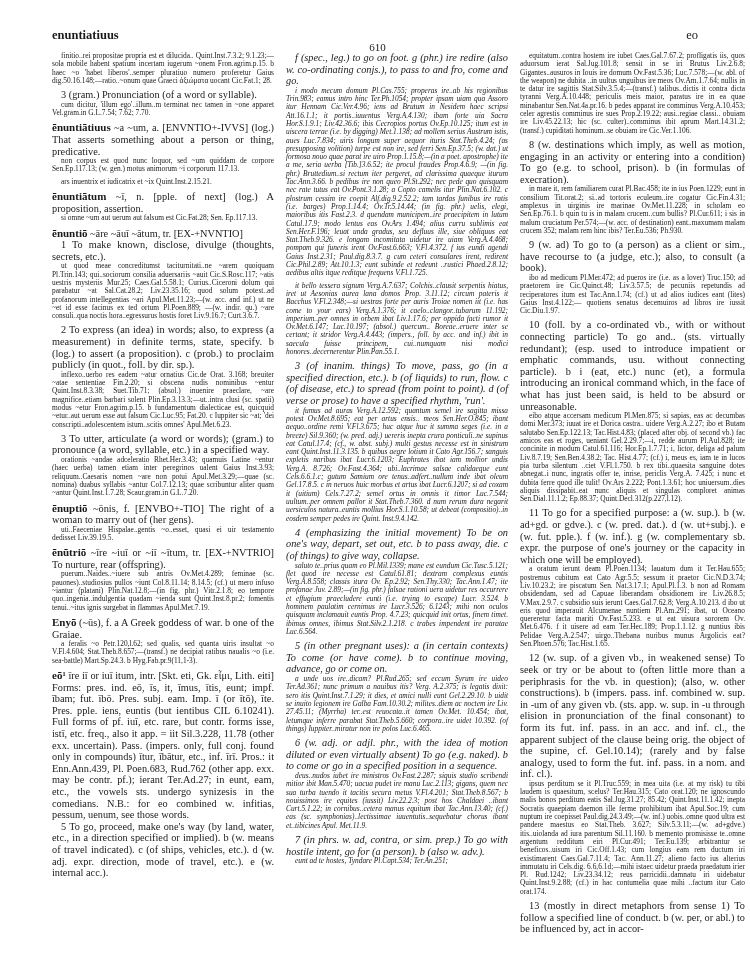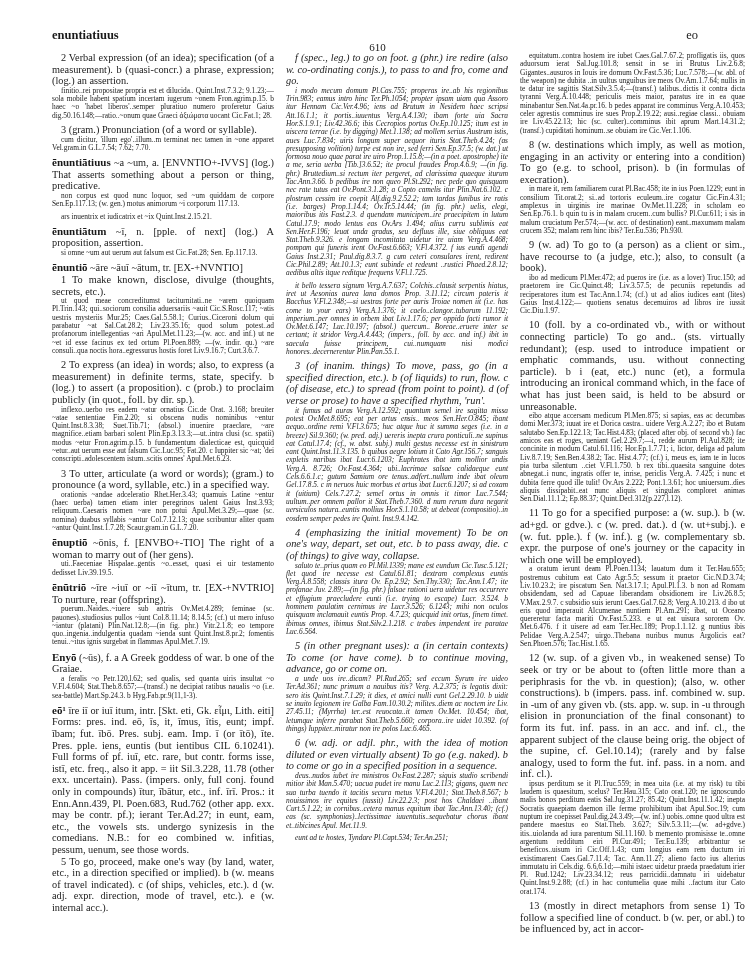--- a/index.html
+++ b/index.html
@@ -24,21 +24,20 @@
 <body>
 
 <div class="page">
   <div class="running-head">
     <span class="rh-left">enuntiatiuus</span>
     <span class="rh-center">610</span>
     <span class="rh-right">eo</span>
   </div>
 
   <div class="col col1">
-      <p class="def indent">2 Verbal expression (of an idea); specification (of a measurement). b (quasi-concr.) a phrase, expression; (log.) an assertion.</p>
       <p class="cit">finitio..rei propositae propria est et dilucida.. Quint.Inst.7.3.2; 9.1.23;—sola mobile habent spatium incertam iugerum ~onem Fron.agrim.p.15.  b haec ~o 'habet liberos'..semper pluratiuo numero proferetur Gaius dig.50.16.148;—ratio..~onum quae Graeci ἀξιώματα uocant Cic.Fat.1; 28.</p>
       <p class="def indent">3 (gram.) Pronunciation (of a word or syllable).</p>
       <p class="cit">cum dicitur, 'illum ego'..illum..m terminat nec tamen in ~one apparet Vel.gram.in G.L.7.54; 7.62; 7.70.</p>
       <p class="def entry"><span class="hw">ēnuntiātiuus</span><span> ~a ~um, a. [ENVNTIO+-IVVS] (log.) That asserts something about a person or thing, predicative.</span></p>
       <p class="cit">non corpus est quod nunc loquor, sed ~um quiddam de corpore Sen.Ep.117.13; (w. gen.) motus animorum ~i corporum 117.13.</p>
       <p class="cit">ars inuentrix et iudicatrix et ~ix Quint.Inst.2.15.21.</p>
       <p class="def entry"><span class="hw">ēnuntiātum</span><span> ~ī, n. [pple. of next] (log.) A proposition, assertion.</span></p>
       <p class="cit">si omne ~um aut uerum aut falsum est Cic.Fat.28; Sen. Ep.117.13.</p>
       <p class="def entry"><span class="hw">ēnuntiō</span><span> ~āre ~āuī ~ātum, tr. [EX-+NVNTIO]</span></p>
       <p class="def indent">1 To make known, disclose, divulge (thoughts, secrets, etc.).</p>
@@ -61,20 +60,21 @@
       <p class="cit">i modo mecum domum Pl.Cas.755; properas ire..ab his regionibus Trin.983; eamus intro hinc Ter.Ph.1054; propter ipsam uiam qua Assoro itur Hennam Cic.Ver.4.96; iens ad Brutum in Nesidem haec scripsi Att.16.1.1; it portis..iuuentus Verg.A.4.130; ibam forte uia Sacra Hor.S.1.9.1; Liv.42.36.6; ibis Cecropios portus Ov.Ep.10.125; itum est in uiscera terrae (i.e. by digging) Met.1.138; ad mollem serius Austrum istis, aues Luc.7.834; uiris longum super aequor ituris Stat.Theb.4.24; (as presupposing volition) turpe est non ire, sed ferri Sen.Ep.37.5; (w. dat.) ut formosa nouo quae parat ire uiro Prop.1.15.8;—(in a poet. apostrophe) ite a me, seria uerba [Tib.]3.6.52; ite procul fraudes Prop.4.6.9; —(in fig. phr.) Bruttedium..si rectum iter pergeret, ad clarissima quaeque iturum Tac.Ann.3.66.  b pedibus ire non queo Pl.St.292; nec pede quo quisquam nec rate tutus eat Ov.Pont.3.1.28; a Copto camelis itur Plin.Nat.6.102. c plostrum cessim ire coepit Alf.dig.9.2.52.2; tam tardas funibus ire ratis (i.e. barges) Prop.1.14.4; Ov.Tr.5.14.44; (in fig. phr.) uelis, elegi, maioribus itis Fast.2.3.  d quendam municipem..ire praecipitem in lutum Catul.17.9; modo lentus eas Ov.Ars 1.494; alius curru sublimis eat Sen.Her.F.196; leuat unda gradus, seu defluus ille, siue obliquus eat Stat.Theb.9.326.  e longam incomitata uidetur ire uiam Verg.A.4.468; pompam qui funeris irent Ov.Fast.6.663; V.Fl.4.372.  f ius eundi agendi Gaius Inst.2.31; Paul.dig.8.3.7.  g cum ceteri consulares irent, redirent Cic.Phil.2.89; Att.10.1.3; eunt subinde et redeunt ..rustici Phaed.2.8.12; aedibus altis itque reditque frequens V.Fl.1.725.</p>
       <p class="cit">it bello tessera signum Verg.A.7.637; Colchis..clausit serpentis hiatus, iret ut Aesonias aurea lana domos Prop. 3.11.12; circum pateris it Bacchus V.Fl.2.348;—si uestras forte per auris Troiae nomen iit (i.e. has come to your ears) Verg.A.1.376; it caelo..clangor..tubarum 11.192; imperium..per omnes in orbem ibat Liv.1.17.6; per oppida facti rumor it Ov.Met.6.147; Luc.10.197; (absol.) quercum.. Boreae..eruere inter se certant; it stridor Verg.A.4.443; (impers., foll. by acc. and inf.) ibit in saecula fuisse principem, cui..numquam nisi modici honores..decernerentur Plin.Pan.55.1.</p>
       <p class="def indent">3 (of inanim. things) To move, pass, go (in a specified direction, etc.). b (of liquids) to run, flow. c (of disease, etc.) to spread (from point to point). d (of verse or prose) to have a specified rhythm, 'run'.</p>
       <p class="cit">it fumus ad auras Verg.A.12.592; quantum semel ire sagitta missa potest Ov.Met.8.695; eat per artus ensis.. meos Sen.Her.O.845; ibant aequo..ordine remi V.Fl.3.675; huc atque huc it summa seges (i.e. in a breeze) Sil.9.360; (w. pred. adj.) uereris inepta crura ponticuli..ne supinus eat Catul.17.4; (cf., w. abst. subj.) multi gestus necesse est in sinistrum eant Quint.Inst.11.3.135.  b quibus aegre lotium it Cato Agr.156.7; sanguis expletis naribus ibat Lucr.6.1203; Euphrates ibat iam mollior undis Verg.A. 8.726; Ov.Fast.4.364; ubi..lacrimae salsae calidaeque eunt Cels.6.6.1.c; gutum Samium ore tenus..adfert..nullum inde ibat oleum Gel.17.8.5.  c in neruos huic morbus et artus ibat Lucr.6.1207; si ad coxam it (uitium) Cels.7.27.2; semel ortus in omnis it timor Luc.7.544; uultum..per omnem pallor it Stat.Theb.7.360.  d num rerum dura negarit uersiculos natura..euntis mollius Hor.S.1.10.58; ut debeat (compositio)..in eosdem semper pedes ire Quint. Inst.9.4.142.</p>
       <p class="def indent">4 (emphasizing the initial movement) To be on one's way, depart, set out, etc. b to pass away, die. c (of things) to give way, collapse.</p>
       <p class="cit">saluto te..prius quam eo Pl.Mil.1339; mane est eundum Cic.Tusc.5.121; flet quod ire necesse est Catul.61.81; dextram complexus euntis Verg.A.8.558; classis itura Ov. Ep.2.92; Sen.Thy.330; Tac.Ann.1.47; ite profanae Juv. 2.89;—(in fig. phr.) falsae rationi uera uidetur res occurrere et effugium praecludere eunti (i.e. trying to escape) Lucr. 3.524.  b hominem paulatim cernimus ire Lucr.3.526; 6.1243; mihi non oculos quisquam inclamauit euntis Prop. 4.7.23; quicquid init ortus, finem timet. ibimus omnes, ibimus Stat.Silv.2.1.218.  c trabes impendent ire paratae Luc.6.564.</p>
       <p class="def indent">5 (in other pregnant uses): a (in certain contexts) To come (or have come). b to continue moving, advance, go or come on.</p>
       <p class="cit">a unde uos ire..dicam? Pl.Rud.265; sed eccum Syrum ire uideo Ter.Ad.361; nunc primum a nauibus itis? Verg. A.2.375; is legatis dixit: sero itis Quint.Inst.7.1.29; it dies, et amici nulli eunt Gel.2.29.10.  b uidit se inuito legionem ire Galba Fam.10.30.2; milites..diem ac noctem ire Liv. 27.45.11; (Myrrha) ter..est reuocata..it tamen Ov.Met. 10.454; ibat, letumque inferre parabat Stat.Theb.5.660; corpora..ire uidet 10.392. (of things) Iuppiter..miratur non ire polos Luc.6.465.</p>
       <p class="def indent">6 (w. adj. or adjl. phr., with the idea of motion diluted or even virtually absent) To go (e.g. naked).  b to come or go in a specified position in a sequence.</p>
       <p class="cit">deus..nudos iubet ire ministros Ov.Fast.2.287; siquis studio scribendi mitior ibit Man.5.470; uacua pudet ire manu Luc.2.113; gigans, quem nec sua turba tuendo it tacitis secura metus V.Fl.4.201; Stat.Theb.8.567;  b nouissimos ire equites (iussit) Liv.22.2.3; post hos Chaldaei ..ibant Curt.5.1.22; in cornibus..cetera manus equitum ibat Tac.Ann.13.40; (cf.) eas (sc. symphonias)..lectissimae iuuentutis..sequebatur chorus ibant et..tibicines Apul. Met.11.9.</p>
+      <p class="def indent">7 (in phrs. w. ad, contra, or sim. prep.) To go with hostile intent, go for (a person). b (also w. adv.).</p>
       <p class="cit">eunt ad te hostes, Tyndare Pl.Capt.534; Ter.An.251;</p>
     </div>
   <div class="col col3">
       <p class="cit">equitatum..contra hostem ire iubet Caes.Gal.7.67.2; profligatis iis, quos aduorsum ierat Sal.Jug.101.8; sensit in se iri Brutus Liv.2.6.8; Gigantes..ausuros in Iouis ire domum Ov.Fast.5.36; Luc.7.578;—(w. abl. of the weapon) ne dubita ..in uultus unguibus ire meos Ov.Am.1.7.64; nullis in te datur ire sagittis Stat.Silv.3.5.4;—(transf.) talibus..dictis it contra dicta tyranni Verg.A.10.448; periculis meis maior, paratus ire in ea quae minabantur Sen.Nat.4a.pr.16. b pedes apparat ire comminus Verg.A.10.453; celer agrestis comminus ire sues Prop.2.19.22; ausi..regiae classi.. obuiam ire Liv.45.22.13; hic (sc. culter)..comminus ibit aprum Mart.14.31.2; (transf.) cupiditati hominum..se obuiam ire Cic.Ver.1.106.</p>
       <p class="def indent">8 (w. destinations which imply, as well as motion, engaging in an activity or entering into a condition) To go (e.g. to school, prison). b (in formulas of execration).</p>
       <p class="cit">in mare it, rem familiarem curat Pl.Bac.458; ite in ius Poen.1229; eunt in consilium Tit.orat.2; si..ad tortoris eculeum..ire cogatur Cic.Fin.4.31; amplexus in uirginis ire marinae Ov.Met.11.228; in scholam eo Sen.Ep.76.1.  b quin tu is in malam crucem..cum bullis? Pl.Cur.611; i sis in malum cruciatum Per.574;—(w. acc. of destination) eant..maxumam malam crucem 352; malam rem hinc ibis? Ter.Eu.536; Ph.930.</p>
       <p class="def indent">9 (w. ad) To go to (a person) as a client or sim., have recourse to (a judge, etc.); also, to consult (a book).</p>
       <p class="cit">ibo ad medicum Pl.Mer.472; ad pueros ire (i.e. as a lover) Truc.150; ad praetorem ire Cic.Quinct.48; Liv.3.57.5; de pecuniis repetundis ad reciperatores itum est Tac.Ann.1.74; (cf.) ut ad alios iudices eant (lites) Gaius Inst.4.122;— quotiens senatus decemuiros ad libros ire iussit Cic.Diu.1.97.</p>
       <p class="def indent">10 (foll. by a co-ordinated vb., with or without connecting particle) To go and.. (sts. virtually redundant); (esp. used to introduce impatient or emphatic commands, usu. without connecting particle). b i (eat, etc.) nunc (et), a formula introducing an ironical command which, in the face of what has just been said, is held to be absurd or unreasonable.</p>
       <p class="cit">eibo atque accersam medicum Pl.Men.875; si sapias, eas ac decumbas domi Mer.373; iuuat ire et Dorica castra.. uidere Verg.A.2.27; ibo et Butam salutabo Sen.Ep.122.13; Tac.Hist.4.83; (placed after obj. of second vb.) fac amicos eas et roges, ueniant Gel.2.29.7;—i, redde aurum Pl.Aul.828; ite concinite in modum Catul.61.116; Hor.Ep.1.7.71; i, lictor, deliga ad palum Liv.8.7.19; Sen.Ben.4.38.2; Tac. Hist.4.77; (cf.) i, meus es, iam te in lucos pia turba silentum ..ciet V.Fl.1.750.  b rex tibi..quaesita sanguine dotes abnegat..i nunc, ingratis offer te, inrise, periclis Verg.A. 7.425; i nunc et dubita ferre quod ille tulit! Ov.Ars 2.222; Pont.1.3.61; hoc uniuersum..dies aliquis dissipabit..eat nunc aliquis et singulas comploret animas Sen.Dial.11.1.2; Ep.88.37; Quint.Decl.312(p.227,l.12).</p>

